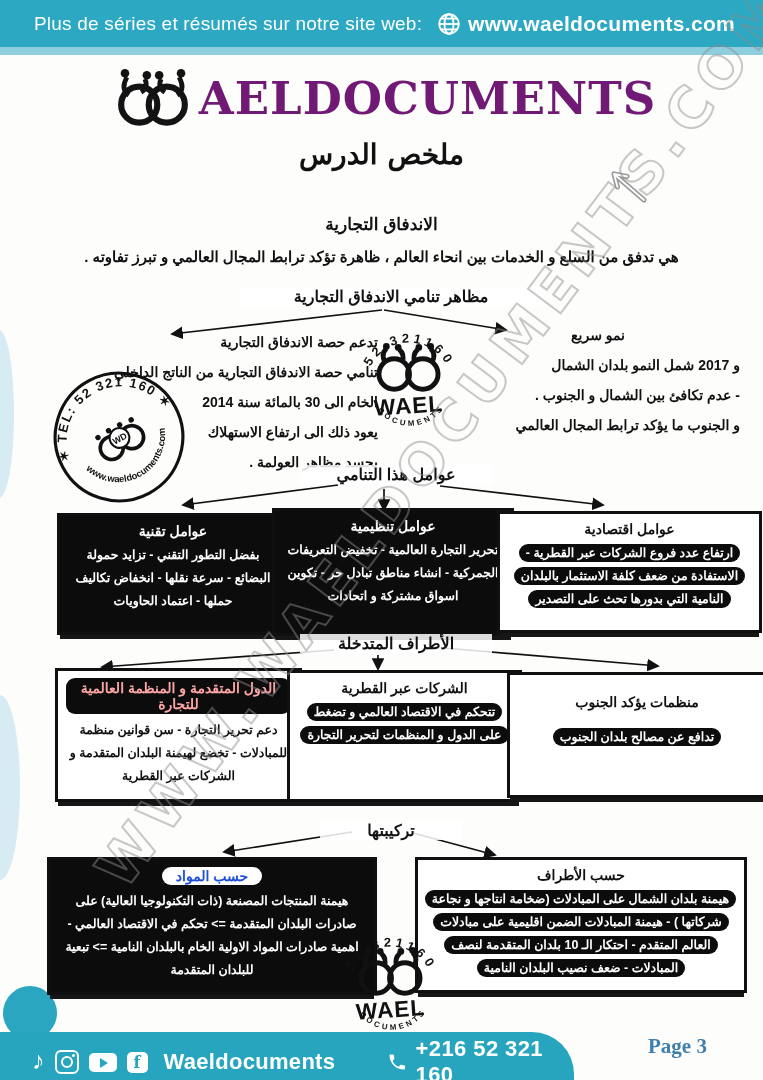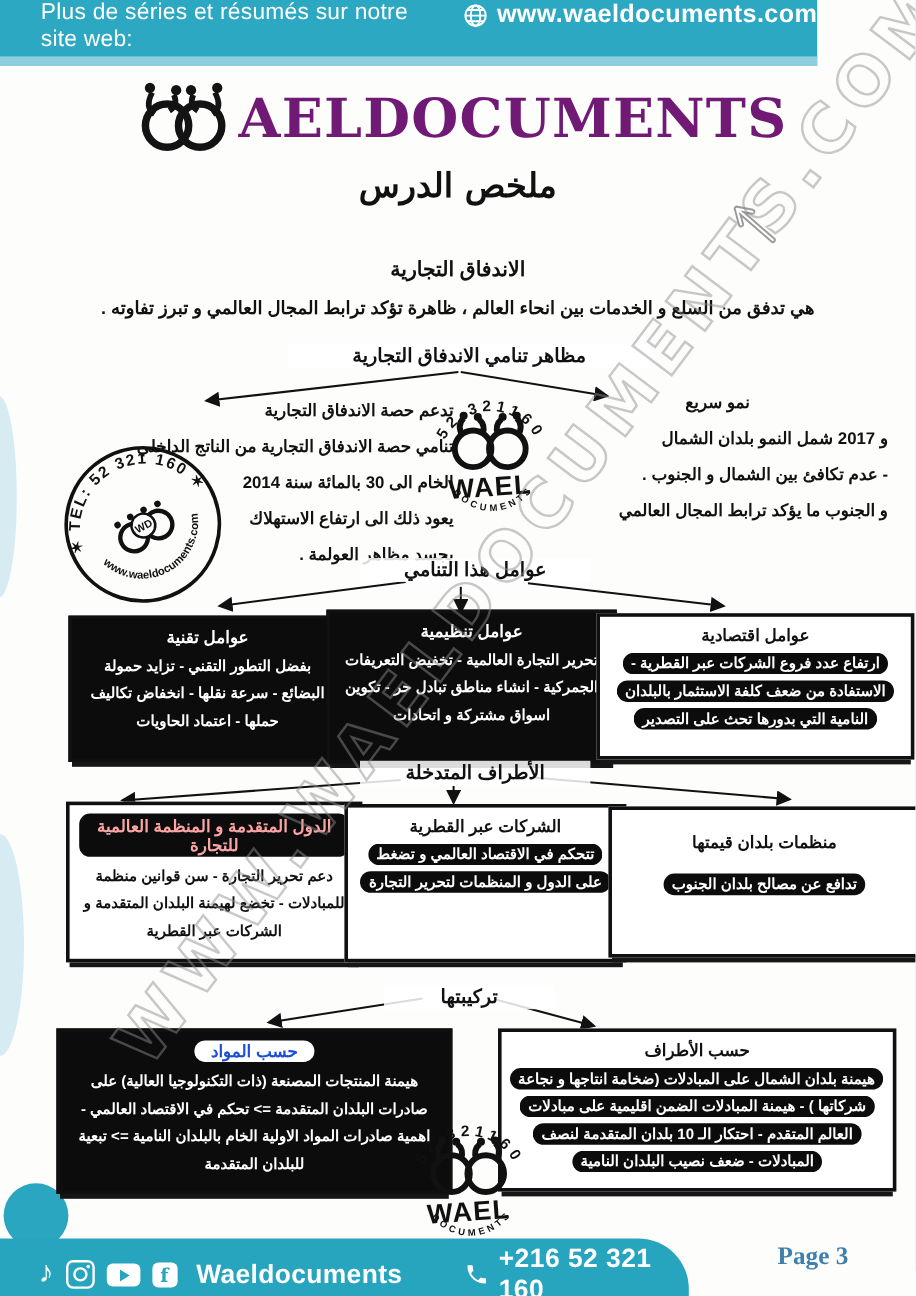--- a/index.html
+++ b/index.html
@@ -12,22 +12,22 @@
              transform:rotate(-53deg);font-family:"DejaVu Sans",sans-serif;
              font-size:56px;font-weight:bold;letter-spacing:8px;color:transparent;
              -webkit-text-stroke:2px rgba(140,140,140,.48);z-index:6;pointer-events:none;white-space:nowrap;}
   .crescent{position:absolute;background:#d6ecf2;border-radius:50%;z-index:0;}
   .c1{left:-16px;top:330px;width:30px;height:168px;}
   .c2{left:-20px;top:695px;width:40px;height:185px;}
   .corner-circle{position:absolute;left:3px;top:986px;width:54px;height:54px;border-radius:50%;
                  background:#2aa6c0;z-index:1;}
 
   
-  .top-banner{position:absolute;left:0;top:0;width:681px;height:47px;background:#2ca8c2;
-              border-bottom:8px solid #8fcede;display:flex;align-items:flex-start;z-index:4;}
+  .top-banner{position:absolute;left:0;top:0;width:763px;height:47px;background:#2ca8c2;
+              border-bottom:8px solid #8fcede;display:flex;align-items:center;z-index:4;}
   .tb-text{color:#fff;font-size:19px;margin-left:34px;letter-spacing:.2px;}
   .globe{margin-left:14px;}
   .tb-url{color:#fff;font-size:21px;font-weight:bold;margin-left:6px;letter-spacing:.3px;}
 
   
   .brand{position:absolute;left:0;top:60px;width:763px;display:flex;justify-content:center;
          align-items:center;z-index:2;}
   .brand-text{font-family:"DejaVu Serif",serif;font-weight:bold;font-size:45px;letter-spacing:1px;color:#701a75;}
   .hand-title{position:absolute;left:0;top:138px;width:763px;text-align:center;
               font-family:"DejaVu Serif",serif;font-size:28px;font-weight:bold;z-index:2;}
@@ -264,21 +264,21 @@
 
   <div class="dbox r2-left invert-title">
     <div class="dbox-title">الدول المتقدمة و المنظمة العالمية للتجارة</div>
     <div class="dbox-body">دعم تحرير التجارة - سن قوانين منظمة للمبادلات - تخضع لهيمنة البلدان المتقدمة و الشركات عبر القطرية</div>
   </div>
   <div class="dbox r2-mid">
     <div class="dbox-title">الشركات عبر القطرية</div>
     <div class="dbox-body"><span class="hl">تتحكم في الاقتصاد العالمي و تضغط على الدول و المنظمات لتحرير التجارة</span></div>
   </div>
   <div class="dbox r2-right">
-    <div class="dbox-title">منظمات بلدان قيمتها</div>
+    <div class="dbox-title">منظمات يؤكد الجنوب</div>
     <div class="dbox-body"><span class="hl">تدافع عن مصالح بلدان الجنوب</span></div>
   </div>
 
   <div class="sec-heading h4 ar" dir="rtl">تركيبتها</div>
 
   <div class="dbox r3-left invert-all title-pill">
     <div class="dbox-title">حسب المواد</div>
     <div class="dbox-body"><span class="hl">هيمنة المنتجات المصنعة (ذات التكنولوجيا العالية) على صادرات البلدان المتقدمة =&gt; تحكم في الاقتصاد العالمي - اهمية صادرات المواد الاولية الخام بالبلدان النامية =&gt; تبعية للبلدان المتقدمة</span></div>
   </div>
   <div class="dbox r3-right">

